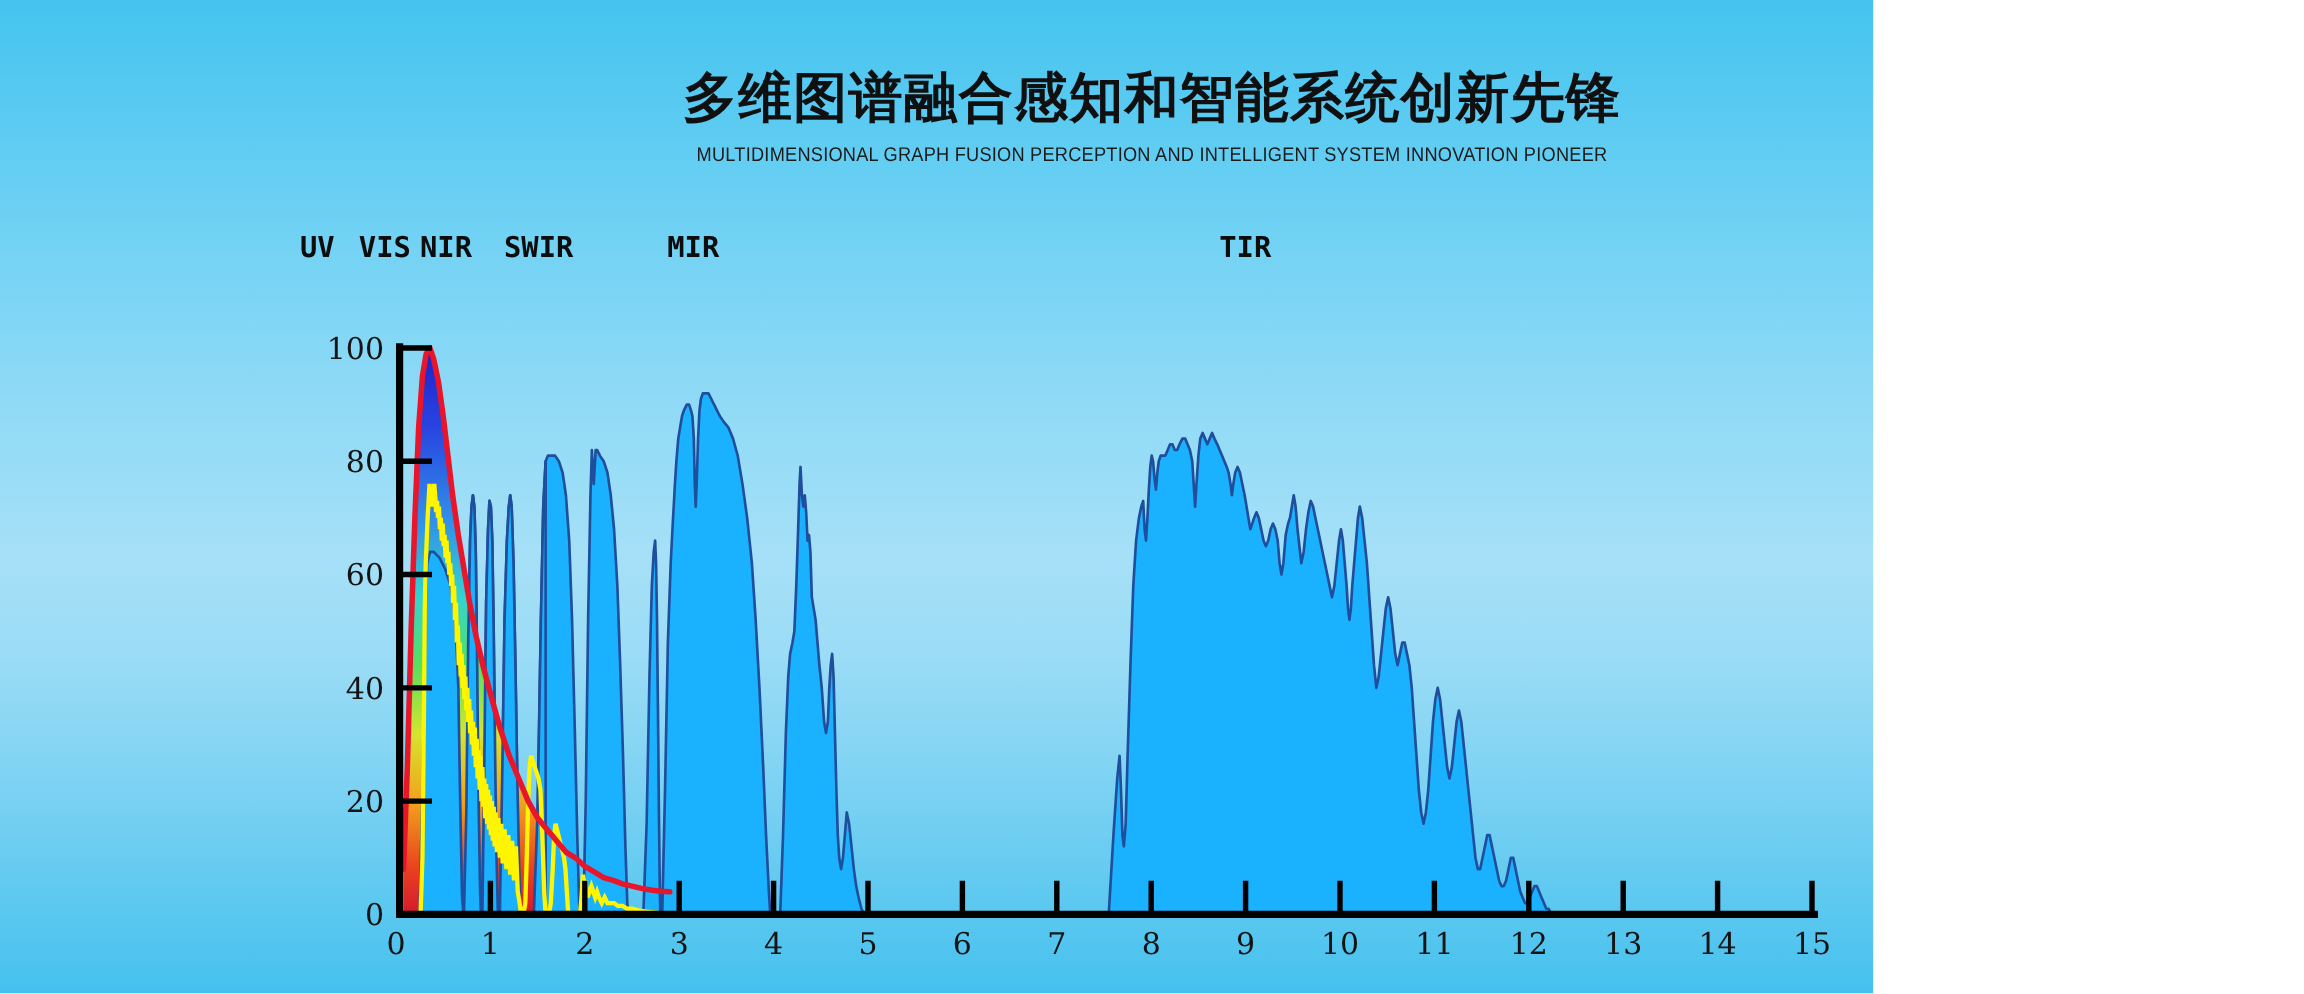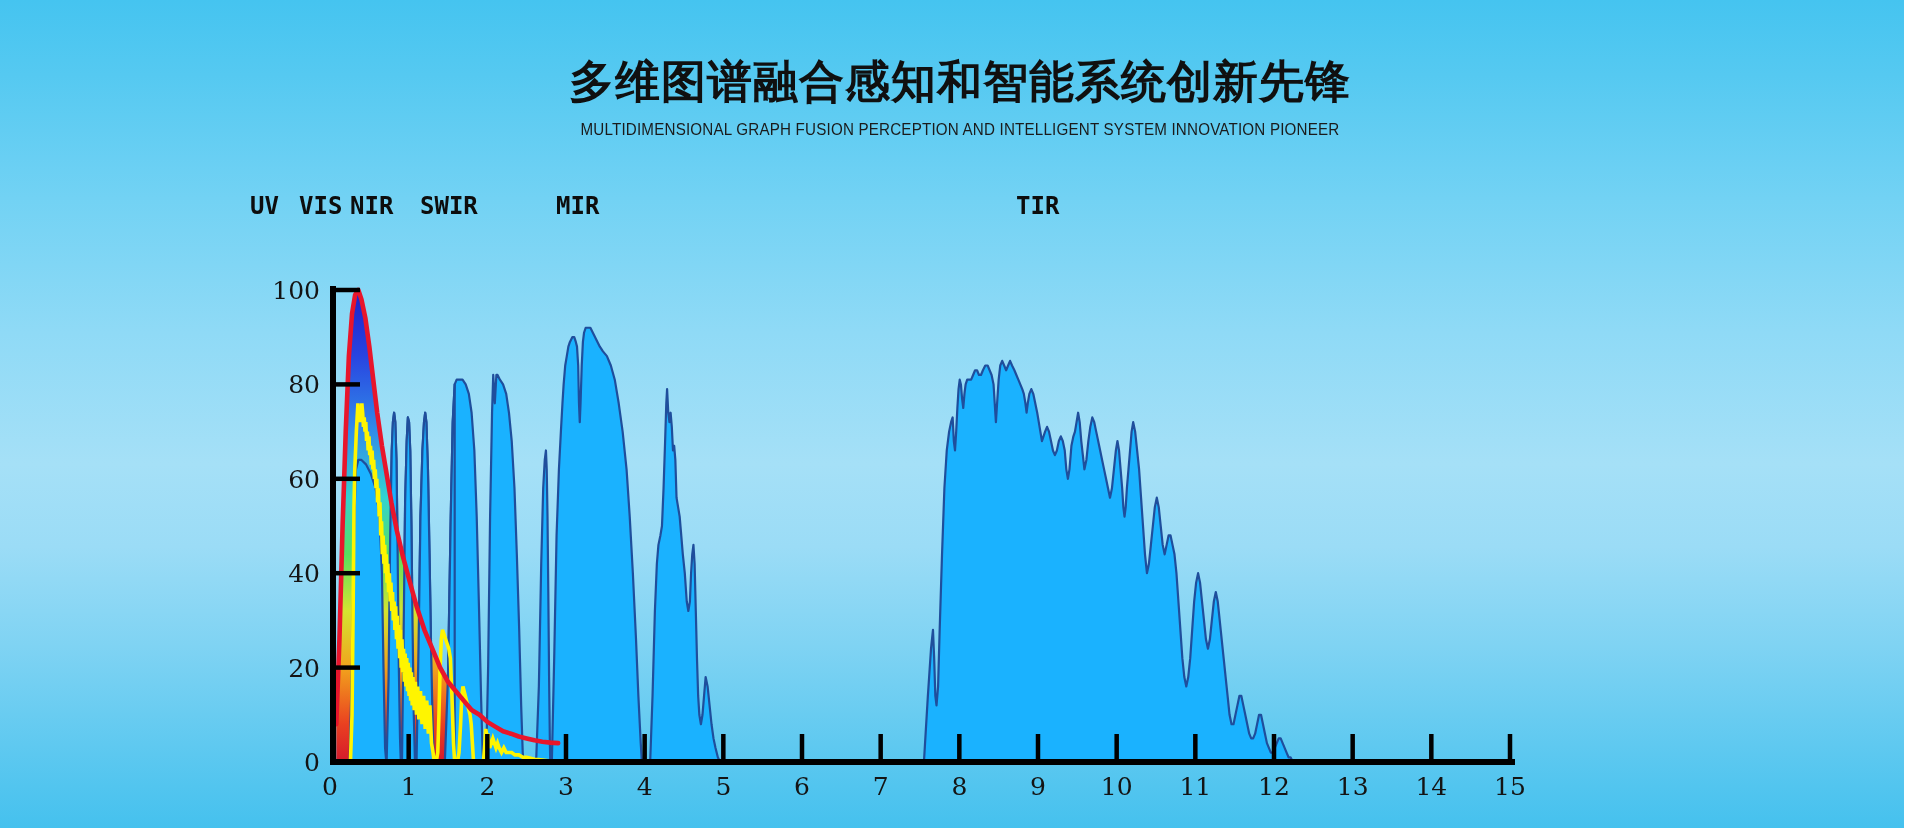--- a/index.html
+++ b/index.html
@@ -3,21 +3,21 @@
 <meta charset="utf-8">
 <title>多维图谱融合感知和智能系统创新先锋</title>
 <style>
   html, body {
     margin: 0;
     padding: 0;
     background: #ffffff;
   }
   #stage {
     position: relative;
-    width: 1904px;
+    width: 1561px;
     height: 828px;
     overflow: hidden;
     background: linear-gradient(to bottom,
         #45C4F0 0%,
         #55C9F1 9%,
         #72D2F4 24%,
         #8FDAF6 40%,
         #A5E0F7 56%,
         #9BDCF6 66%,
         #7FD3F3 78%,

